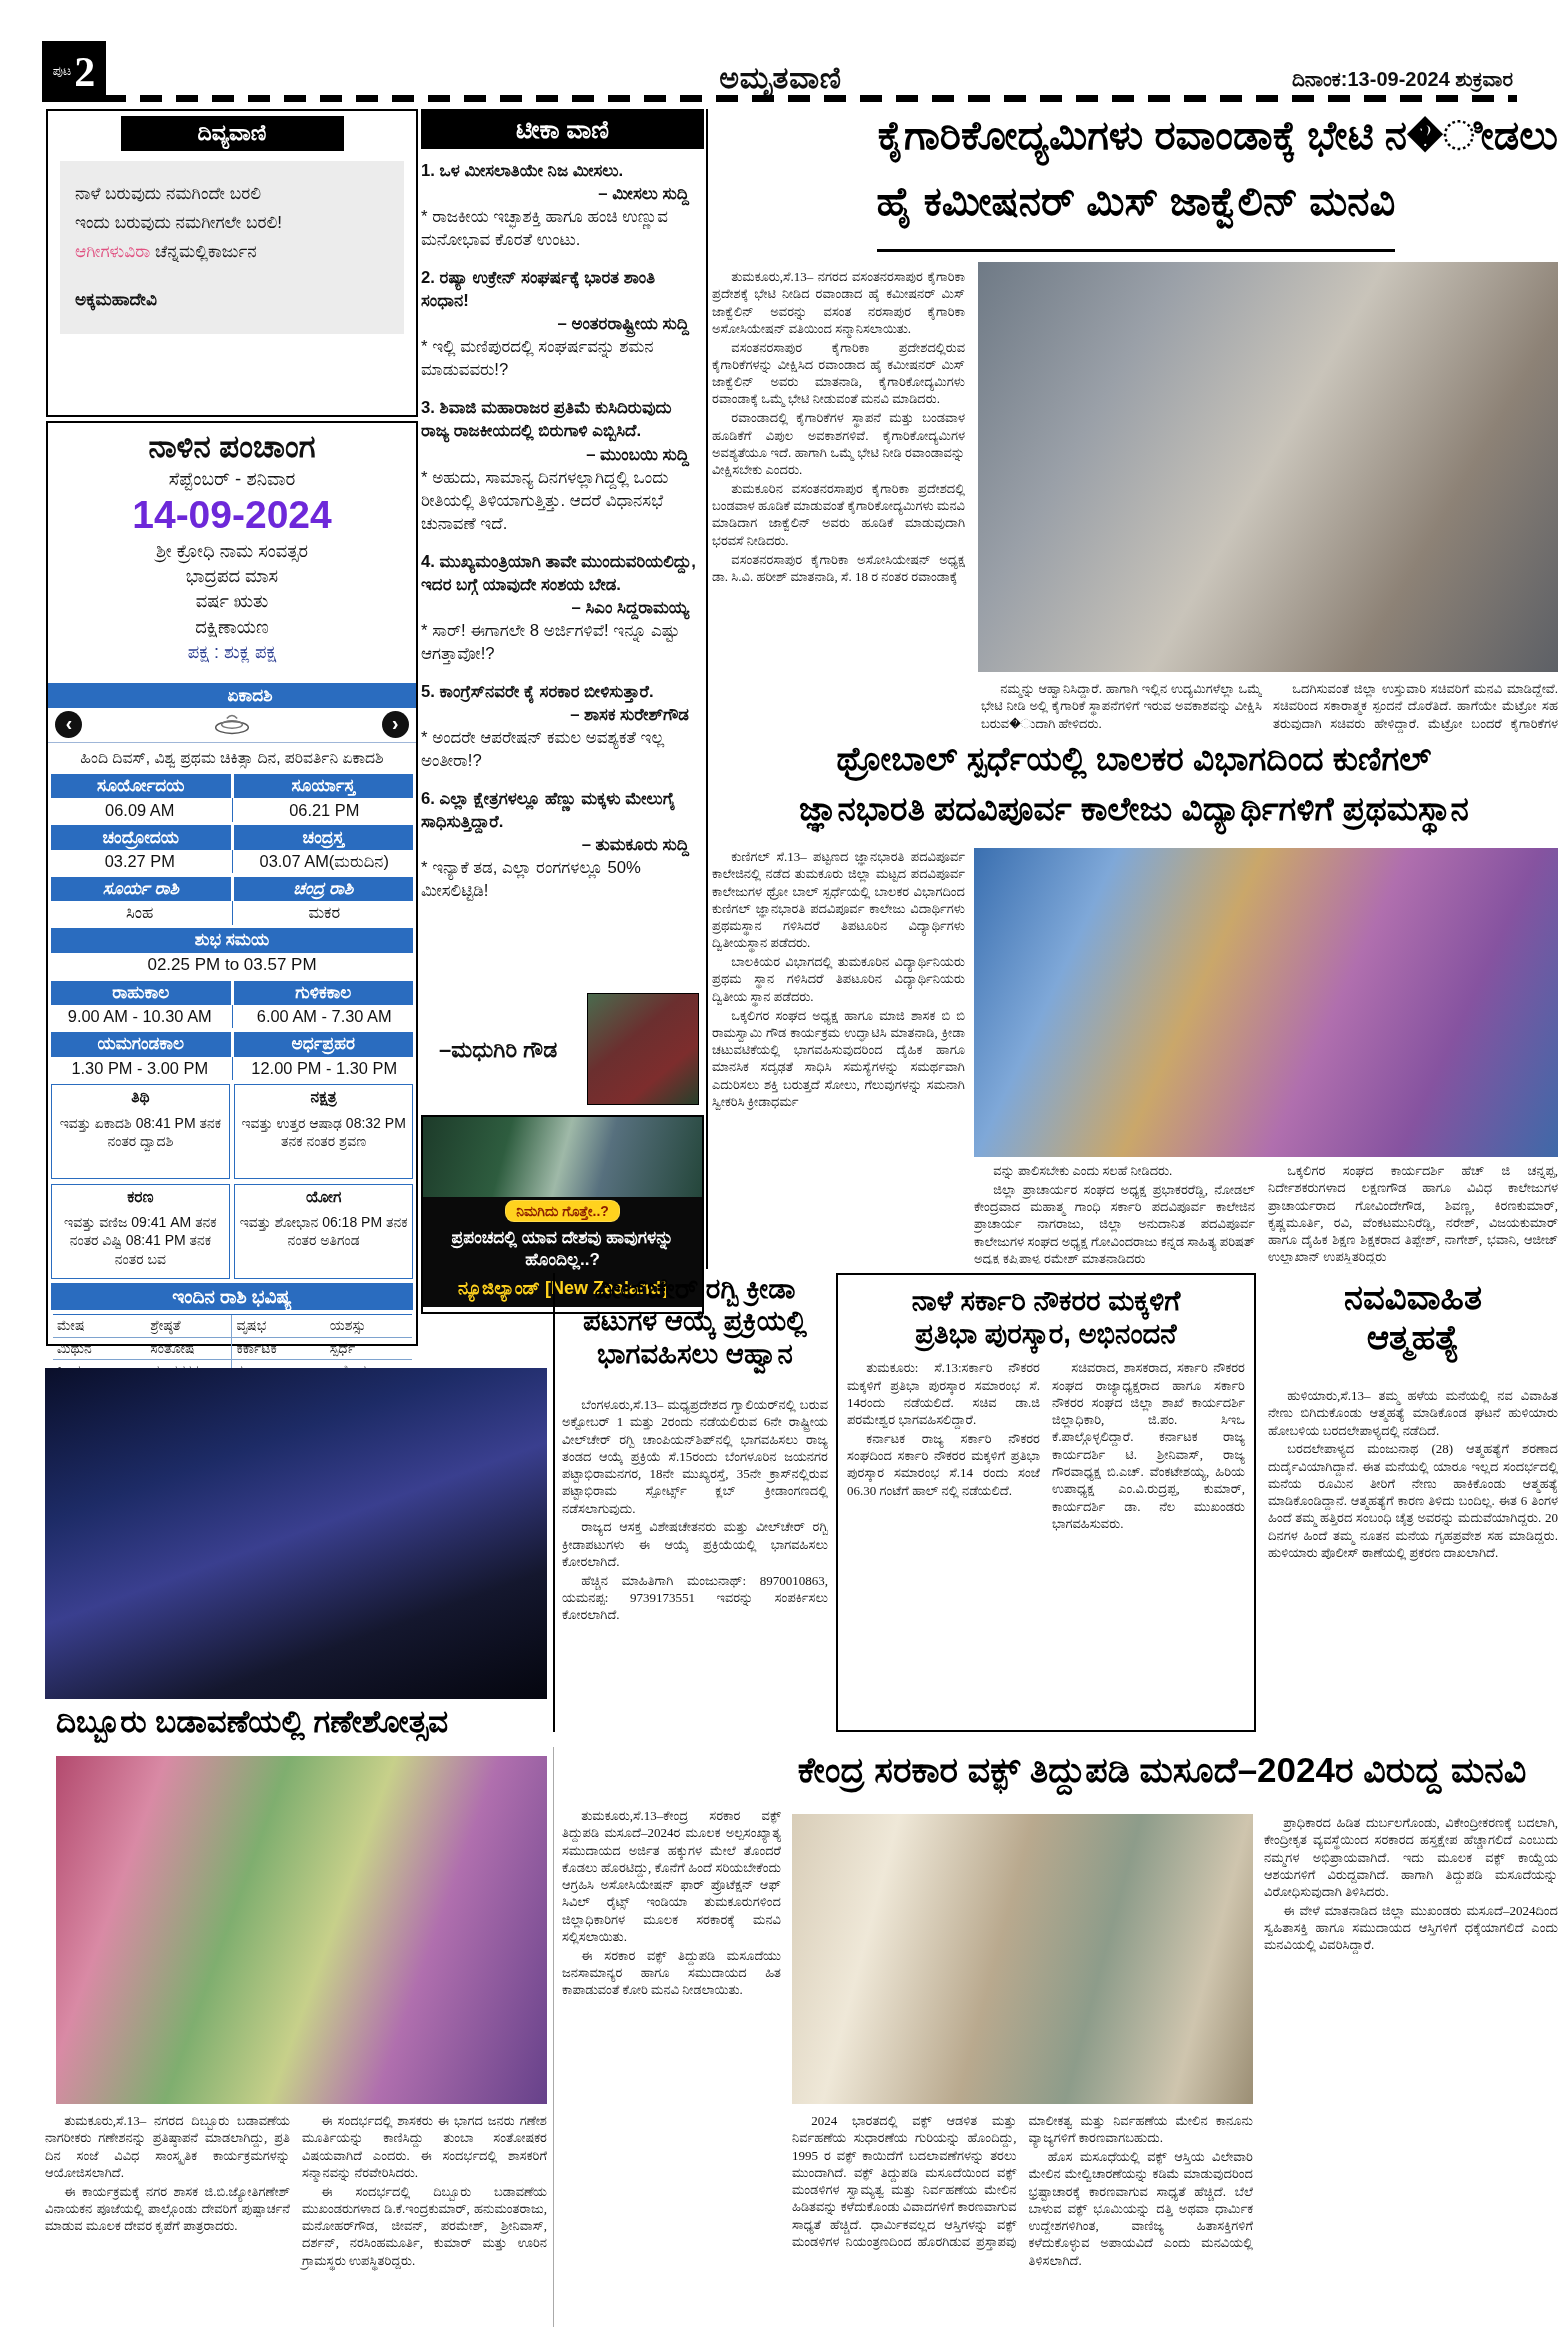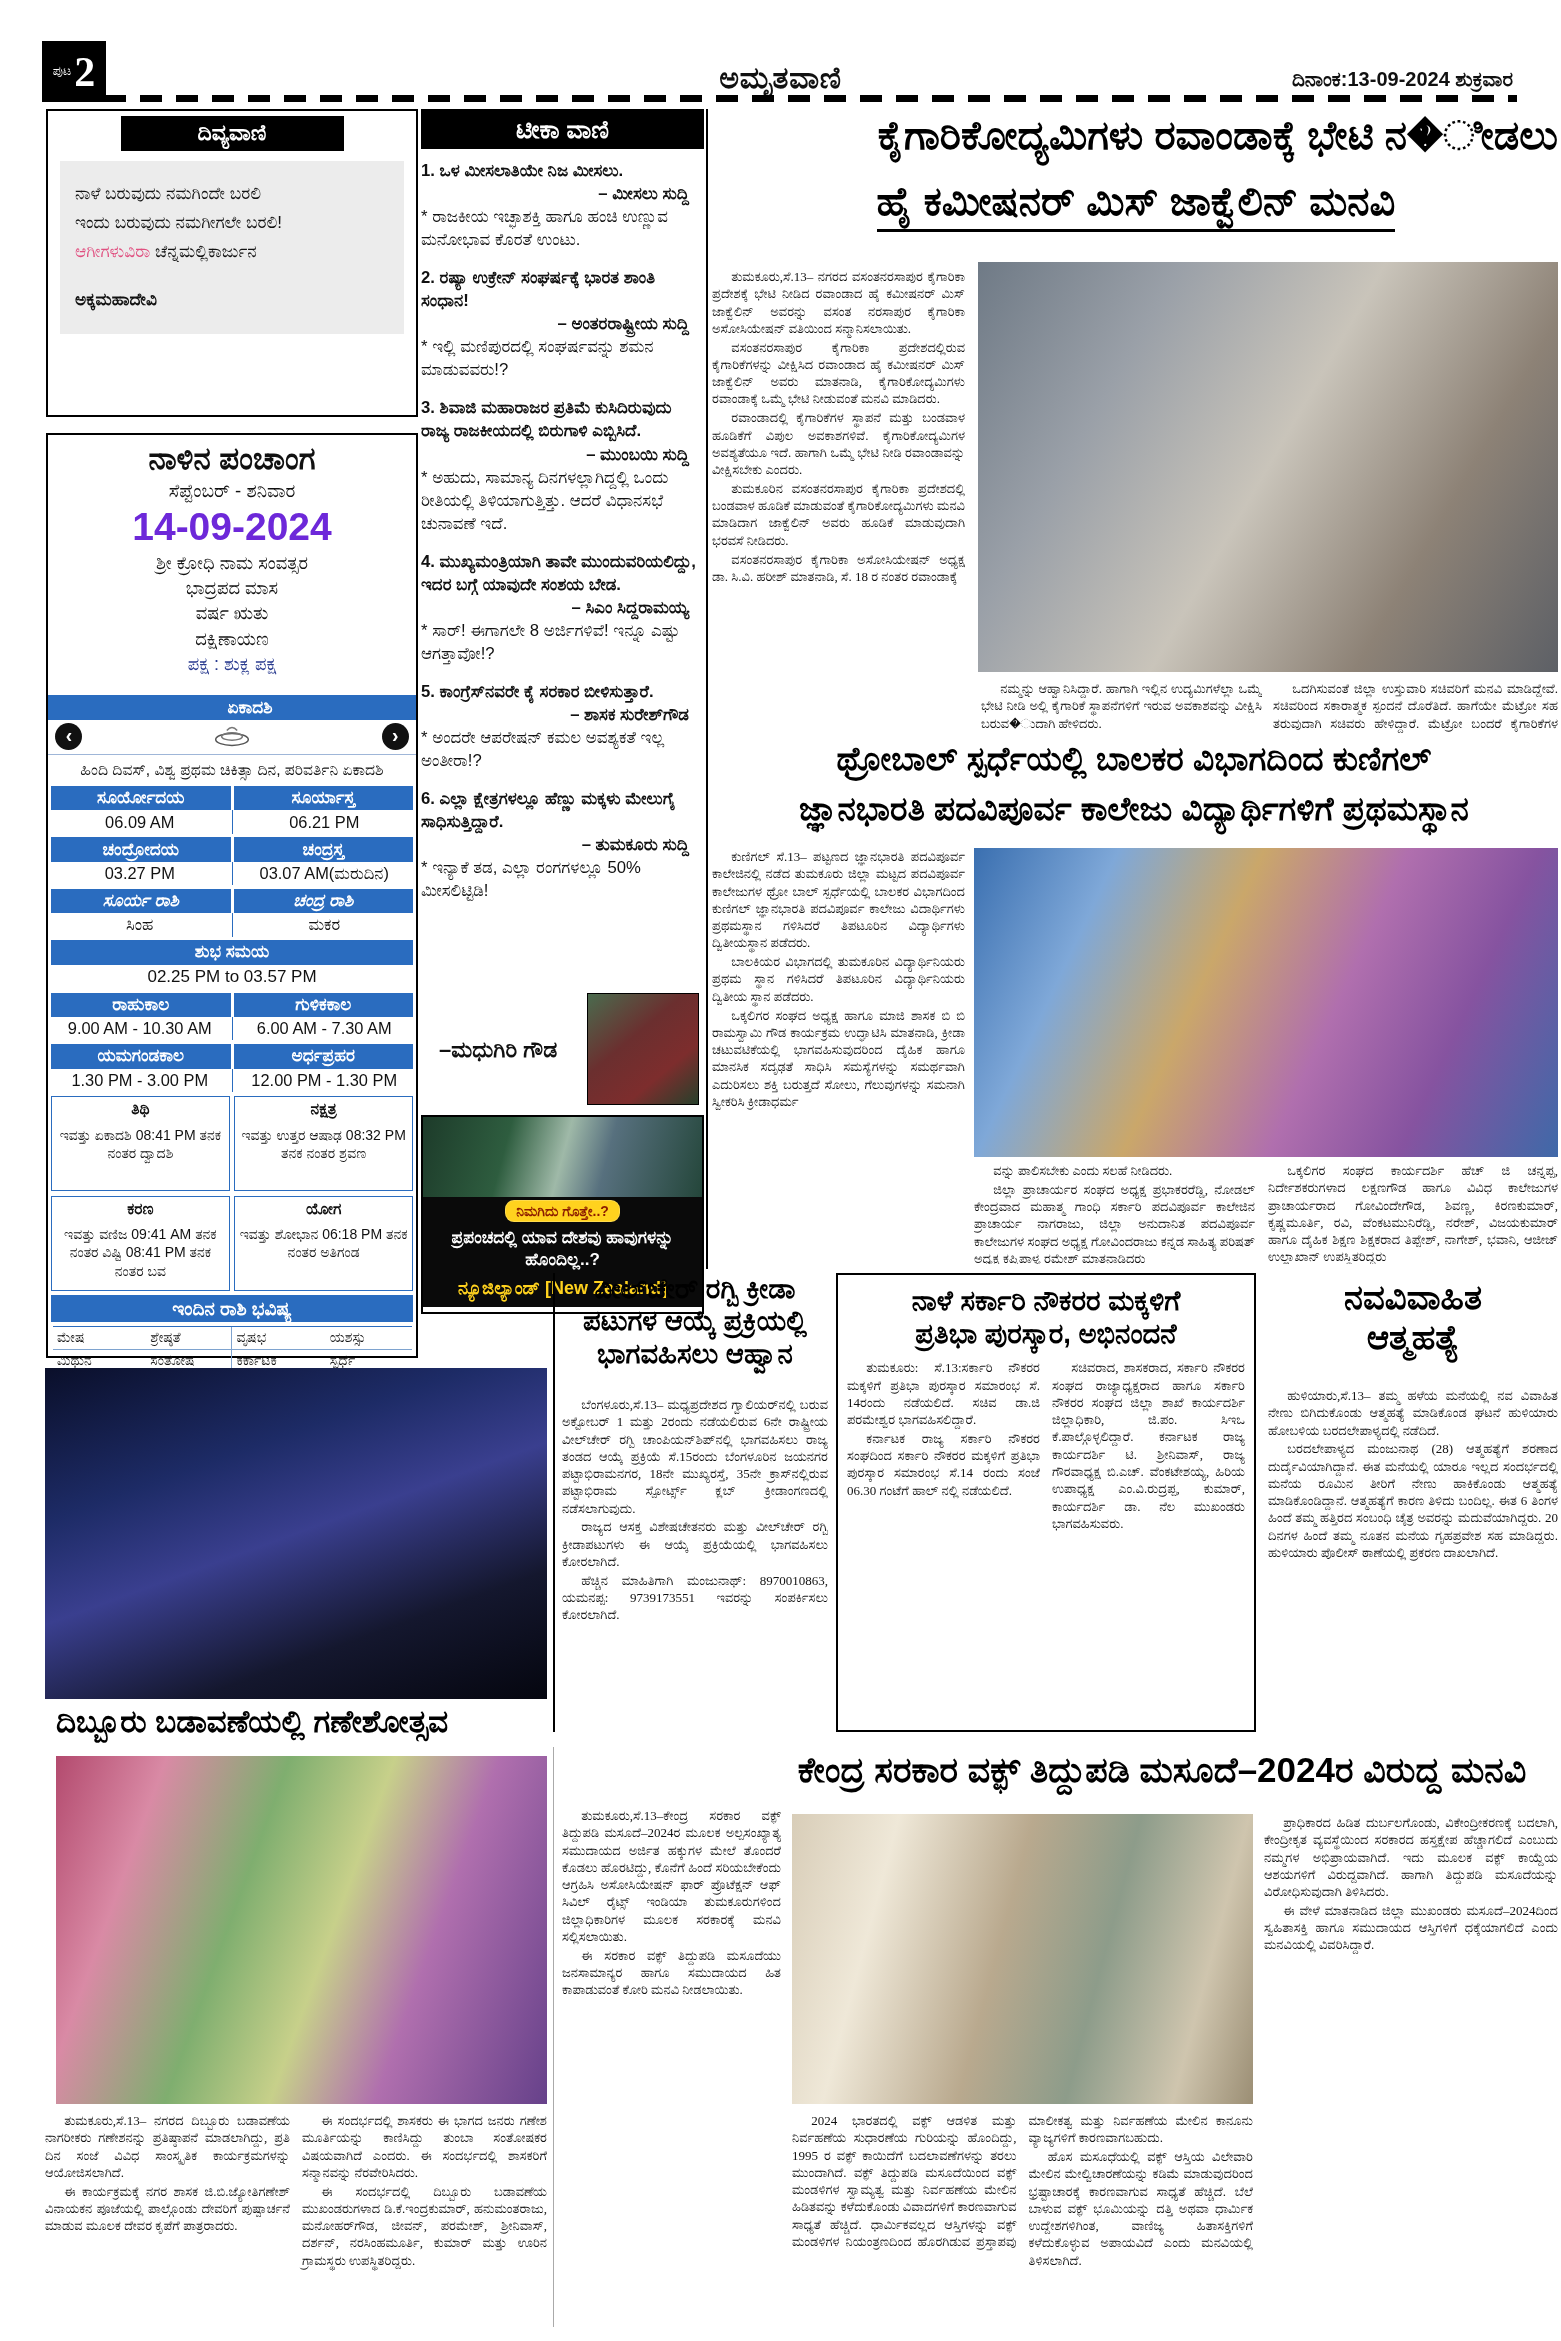--- a/index.html
+++ b/index.html
@@ -91,21 +91,21 @@
     <div class="quote">
       <div>ನಾಳೆ ಬರುವುದು ನಮಗಿಂದೇ ಬರಲಿ</div>
       <div>ಇಂದು ಬರುವುದು ನಮಗೀಗಲೇ ಬರಲಿ!</div>
       <div>
         <span class="pink">ಆಗೀಗಳುವಿರಾ</span><span> ಚೆನ್ನಮಲ್ಲಿಕಾರ್ಜುನ</span>
       </div>
       <div class="author">ಅಕ್ಕಮಹಾದೇವಿ</div>
     </div>
   </div>
 
-  <div id="panchanga" class="box" style="left:46px;top:433px;width:372px;height:925px;">
+  <div id="panchanga" class="box" style="left:46px;top:421px;width:372px;height:925px;">
     <div class="ptitle">ನಾಳಿನ ಪಂಚಾಂಗ</div>
     <div class="psub">ಸೆಪ್ಟೆಂಬರ್ - ಶನಿವಾರ</div>
     <div class="pdate">14-09-2024</div>
     <div class="pline">ಶ್ರೀ ಕ್ರೋಧಿ ನಾಮ ಸಂವತ್ಸರ</div>
     <div class="pline">ಭಾದ್ರಪದ ಮಾಸ</div>
     <div class="pline">ವರ್ಷ ಋತು</div>
     <div class="pline">ದಕ್ಷಿಣಾಯಣ</div>
     <div class="pline blue">ಪಕ್ಷ : ಶುಕ್ಲ ಪಕ್ಷ</div>
     <div class="pbar" style="margin-top:20px;padding-left:36px;">ಏಕಾದಶಿ</div>
     <div class="carousel">
@@ -266,21 +266,21 @@
       <span class="badge">ನಿಮಗಿದು ಗೊತ್ತೇ..?</span>
       <div class="q">ಪ್ರಪಂಚದಲ್ಲಿ ಯಾವ ದೇಶವು ಹಾವುಗಳನ್ನು ಹೊಂದಿಲ್ಲ..?</div>
       <div class="a">ನ್ಯೂಜಿಲ್ಯಾಂಡ್ [New Zealand]</div>
     </div>
   </div>
 
   <div class="vrule" style="left:706px;top:109px;height:1160px;"></div>
 
   <div class="hl" style="left:714px;top:112px;width:844px;font-size:40px;text-align:right;">ಕೈಗಾರಿಕೋದ್ಯಮಿಗಳು ರವಾಂಡಾಕ್ಕೆ ಭೇಟಿ ನ�ೀಡಲು</div>
   <div class="hl" style="left:714px;top:178px;width:844px;font-size:40px;text-align:center;">
-    <span style="display:inline-block;border-bottom:3.7px solid #000;padding-bottom:4px;">ಹೈ ಕಮೀಷನರ್ ಮಿಸ್ ಜಾಕ್ವೆಲಿನ್ ಮನವಿ</span>
+    <span style="display:inline-block;border-bottom:3.7px solid #000;padding-bottom:24px;">ಹೈ ಕಮೀಷನರ್ ಮಿಸ್ ಜಾಕ್ವೆಲಿನ್ ಮನವಿ</span>
   </div>
   <div class="ph" style="left:978px;top:262px;width:580px;height:410px;
        background:linear-gradient(120deg,#6f7a86 0%,#9aa0a8 25%,#c9c4ba 50%,#8d8276 75%,#5d6066 100%);"></div>
   <div class="col" style="left:712px;top:268px;width:253px;height:467px;">
     <p>ತುಮಕೂರು,ಸೆ.13– ನಗರದ ವಸಂತನರಸಾಪುರ ಕೈಗಾರಿಕಾ ಪ್ರದೇಶಕ್ಕೆ ಭೇಟಿ ನೀಡಿದ ರವಾಂಡಾದ ಹೈ ಕಮೀಷನರ್ ಮಿಸ್ ಜಾಕ್ವೆಲಿನ್ ಅವರನ್ನು ವಸಂತ ನರಸಾಪುರ ಕೈಗಾರಿಕಾ ಅಸೋಸಿಯೇಷನ್ ವತಿಯಿಂದ ಸನ್ಮಾನಿಸಲಾಯಿತು.</p>
       <p>ವಸಂತನರಸಾಪುರ ಕೈಗಾರಿಕಾ ಪ್ರದೇಶದಲ್ಲಿರುವ ಕೈಗಾರಿಕೆಗಳನ್ನು ವೀಕ್ಷಿಸಿದ ರವಾಂಡಾದ ಹೈ ಕಮೀಷನರ್ ಮಿಸ್ ಜಾಕ್ವೆಲಿನ್ ಅವರು ಮಾತನಾಡಿ, ಕೈಗಾರಿಕೋದ್ಯಮಿಗಳು ರವಾಂಡಾಕ್ಕೆ ಒಮ್ಮೆ ಭೇಟಿ ನೀಡುವಂತೆ ಮನವಿ ಮಾಡಿದರು.</p>
       <p>ರವಾಂಡಾದಲ್ಲಿ ಕೈಗಾರಿಕೆಗಳ ಸ್ಥಾಪನೆ ಮತ್ತು ಬಂಡವಾಳ ಹೂಡಿಕೆಗೆ ವಿಪುಲ ಅವಕಾಶಗಳಿವೆ. ಕೈಗಾರಿಕೋದ್ಯಮಿಗಳ ಅವಶ್ಯತೆಯೂ ಇದೆ. ಹಾಗಾಗಿ ಒಮ್ಮೆ ಭೇಟಿ ನೀಡಿ ರವಾಂಡಾವನ್ನು ವೀಕ್ಷಿಸಬೇಕು ಎಂದರು.</p>
       <p>ತುಮಕೂರಿನ ವಸಂತನರಸಾಪುರ ಕೈಗಾರಿಕಾ ಪ್ರದೇಶದಲ್ಲಿ ಬಂಡವಾಳ ಹೂಡಿಕೆ ಮಾಡುವಂತೆ ಕೈಗಾರಿಕೋದ್ಯಮಿಗಳು ಮನವಿ ಮಾಡಿದಾಗ ಜಾಕ್ವೆಲಿನ್ ಅವರು ಹೂಡಿಕೆ ಮಾಡುವುದಾಗಿ ಭರವಸೆ ನೀಡಿದರು.</p>
       <p>ವಸಂತನರಸಾಪುರ ಕೈಗಾರಿಕಾ ಅಸೋಸಿಯೇಷನ್ ಅಧ್ಯಕ್ಷ ಡಾ. ಸಿ.ವಿ. ಹರೀಶ್ ಮಾತನಾಡಿ, ಸೆ. 18 ರ ನಂತರ ರವಾಂಡಾಕ್ಕೆ</p>
   </div>

